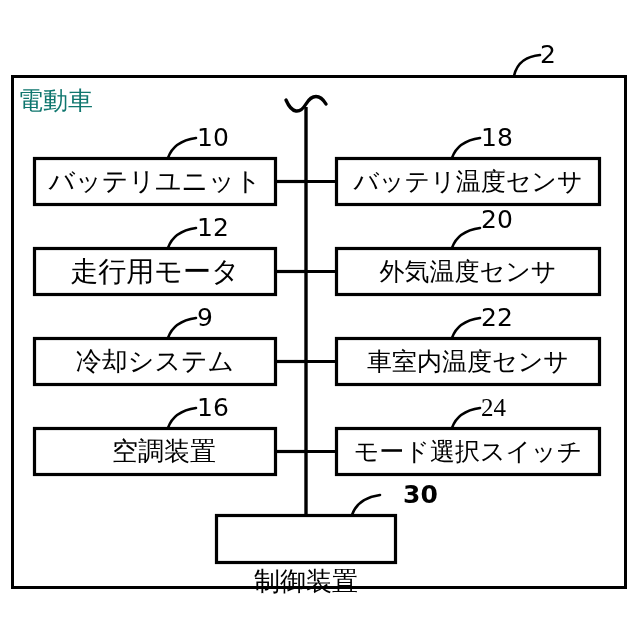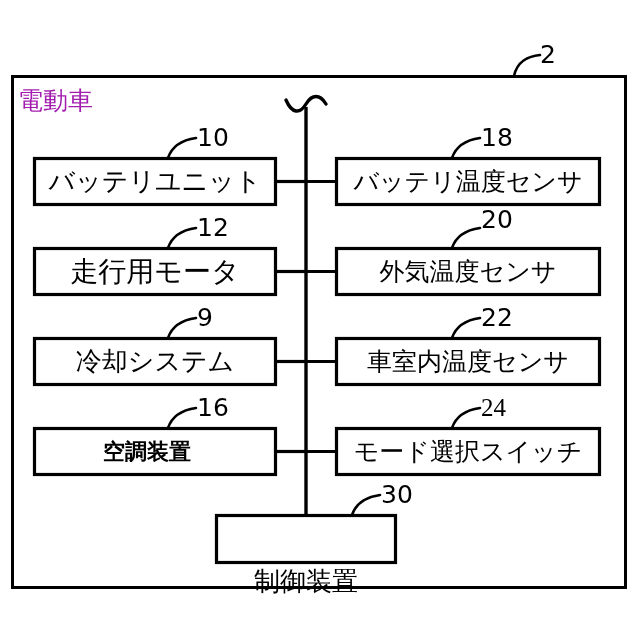--- a/index.html
+++ b/index.html
@@ -35,21 +35,21 @@
     position: absolute;
     color: #000000;
     font-family: "DejaVu Sans", sans-serif;
     font-size: 25px;
     font-weight: 500;
     line-height: 1;
     white-space: nowrap;
   }
   .frame-title {
     position: absolute;
-    color: #a21caf;
+    color: #0f766e;
     font-size: 25px;
     line-height: 1;
     white-space: nowrap;
   }
 </style>
 </head>
 <body>
 
 <div id="stage">
 
@@ -100,33 +100,33 @@
     <path d="M 352 515 C 356 503 366 497 380 495" fill="none" stroke="#000000" stroke-width="2.6" stroke-linecap="round"></path>
   </svg>
 
   <div class="frame-title" style="left:18px; top:88px;">電動車</div>
 
   <div class="ref-num" style="left:540px; top:42px;">2</div>
 
   <div class="blk-label" style="left:35px; top:159px; width:240px; height:45px; font-size:26px;">バッテリユニット</div>
   <div class="blk-label" style="left:35px; top:249px; width:240px; height:45px; font-size:28px;">走行用モータ</div>
   <div class="blk-label" style="left:35px; top:339px; width:240px; height:45px; font-size:26px;">冷却システム</div>
-  <div class="blk-label" style="left:27px; top:429px; width:240px; height:45px; font-size:22px;font-weight:bold;">空調装置</div>
+  <div class="blk-label" style="left:44px; top:429px; width:240px; height:45px; font-size:26px;">空調装置</div>
 
   <div class="ref-num" style="left:197px; top:125px;">10</div>
   <div class="ref-num" style="left:197px; top:215px;">12</div>
   <div class="ref-num" style="left:197px; top:305px;">9</div>
   <div class="ref-num" style="left:197px; top:395px;">16</div>
 
   <div class="blk-label" style="left:337px; top:159px; width:262px; height:45px; font-size:25px;">バッテリ温度センサ</div>
   <div class="blk-label" style="left:337px; top:249px; width:262px; height:45px; font-size:25px;">外気温度センサ</div>
   <div class="blk-label" style="left:337px; top:339px; width:262px; height:45px; font-size:25px;">車室内温度センサ</div>
   <div class="blk-label" style="left:337px; top:429px; width:262px; height:45px; font-size:25px;">モード選択スイッチ</div>
 
   <div class="ref-num" style="left:481px; top:125px;">18</div>
   <div class="ref-num" style="left:481px; top:207px;">20</div>
   <div class="ref-num" style="left:481px; top:305px;">22</div>
   <div class="ref-num" style="left:481px; top:395px;font-family:Liberation Serif, serif;">24</div>
 
   <div class="blk-label" style="left:217px; top:516px; width:178px; height:46px; font-size:26px;margin-top:42px;">制御装置</div>
-  <div class="ref-num" style="left:381px; top:482px;">30</div>
+  <div class="ref-num" style="left:403px; top:482px;font-weight:bold;">30</div>
 
 </div>
 
 </body></html>

